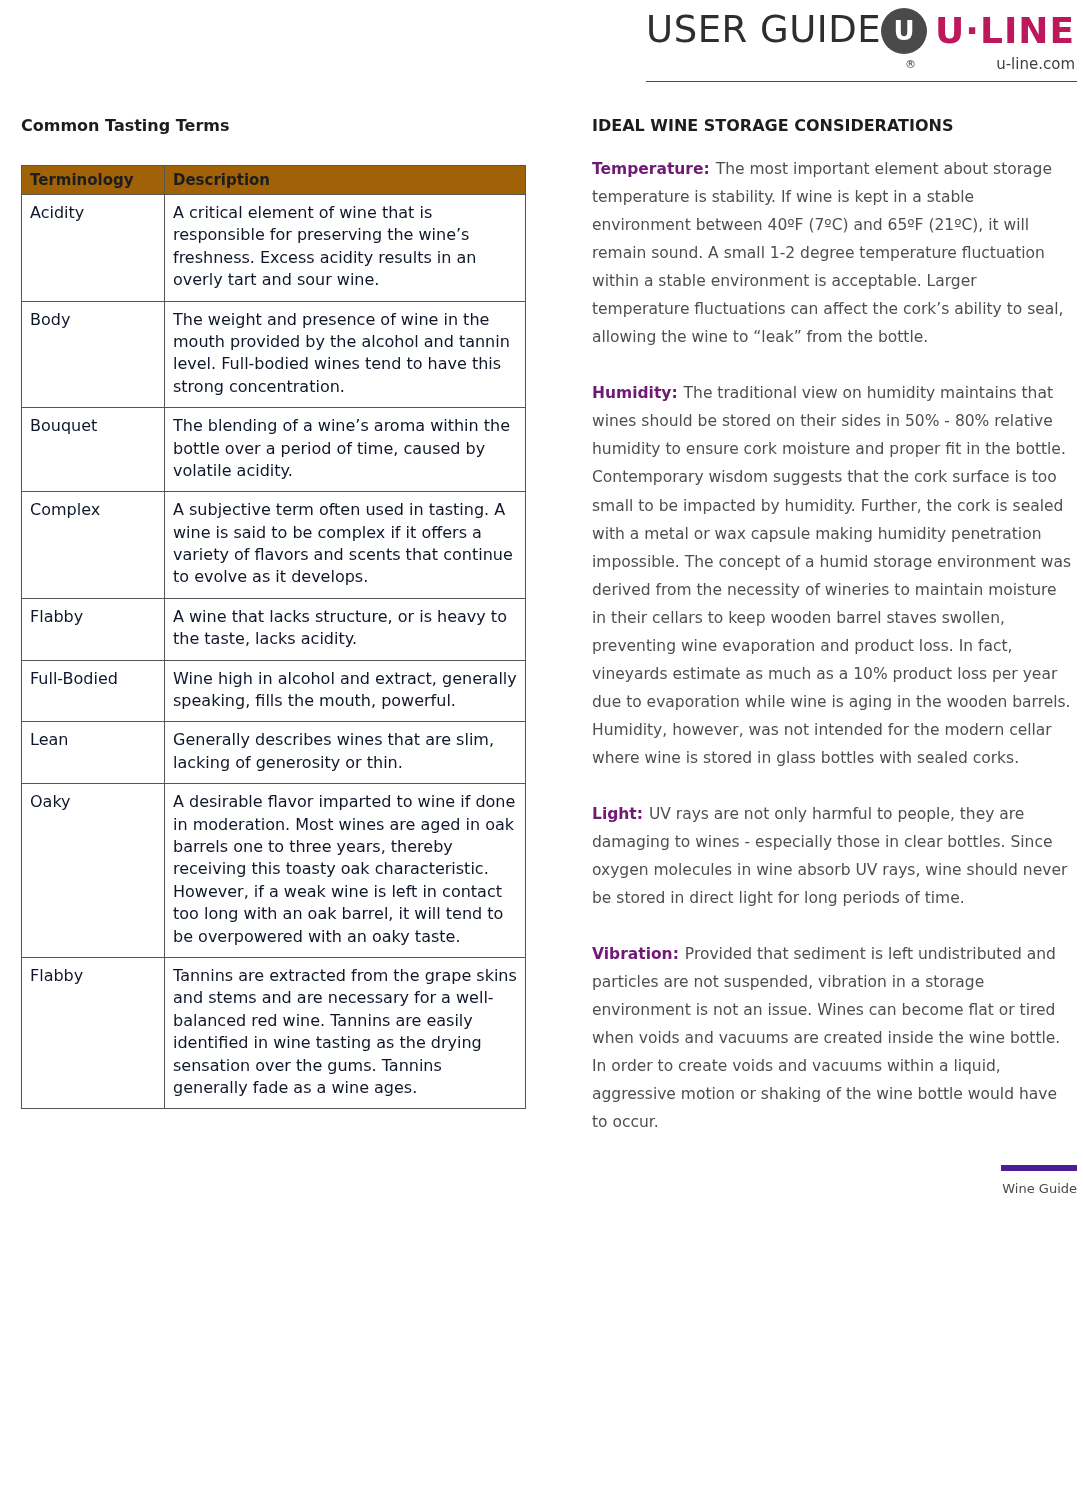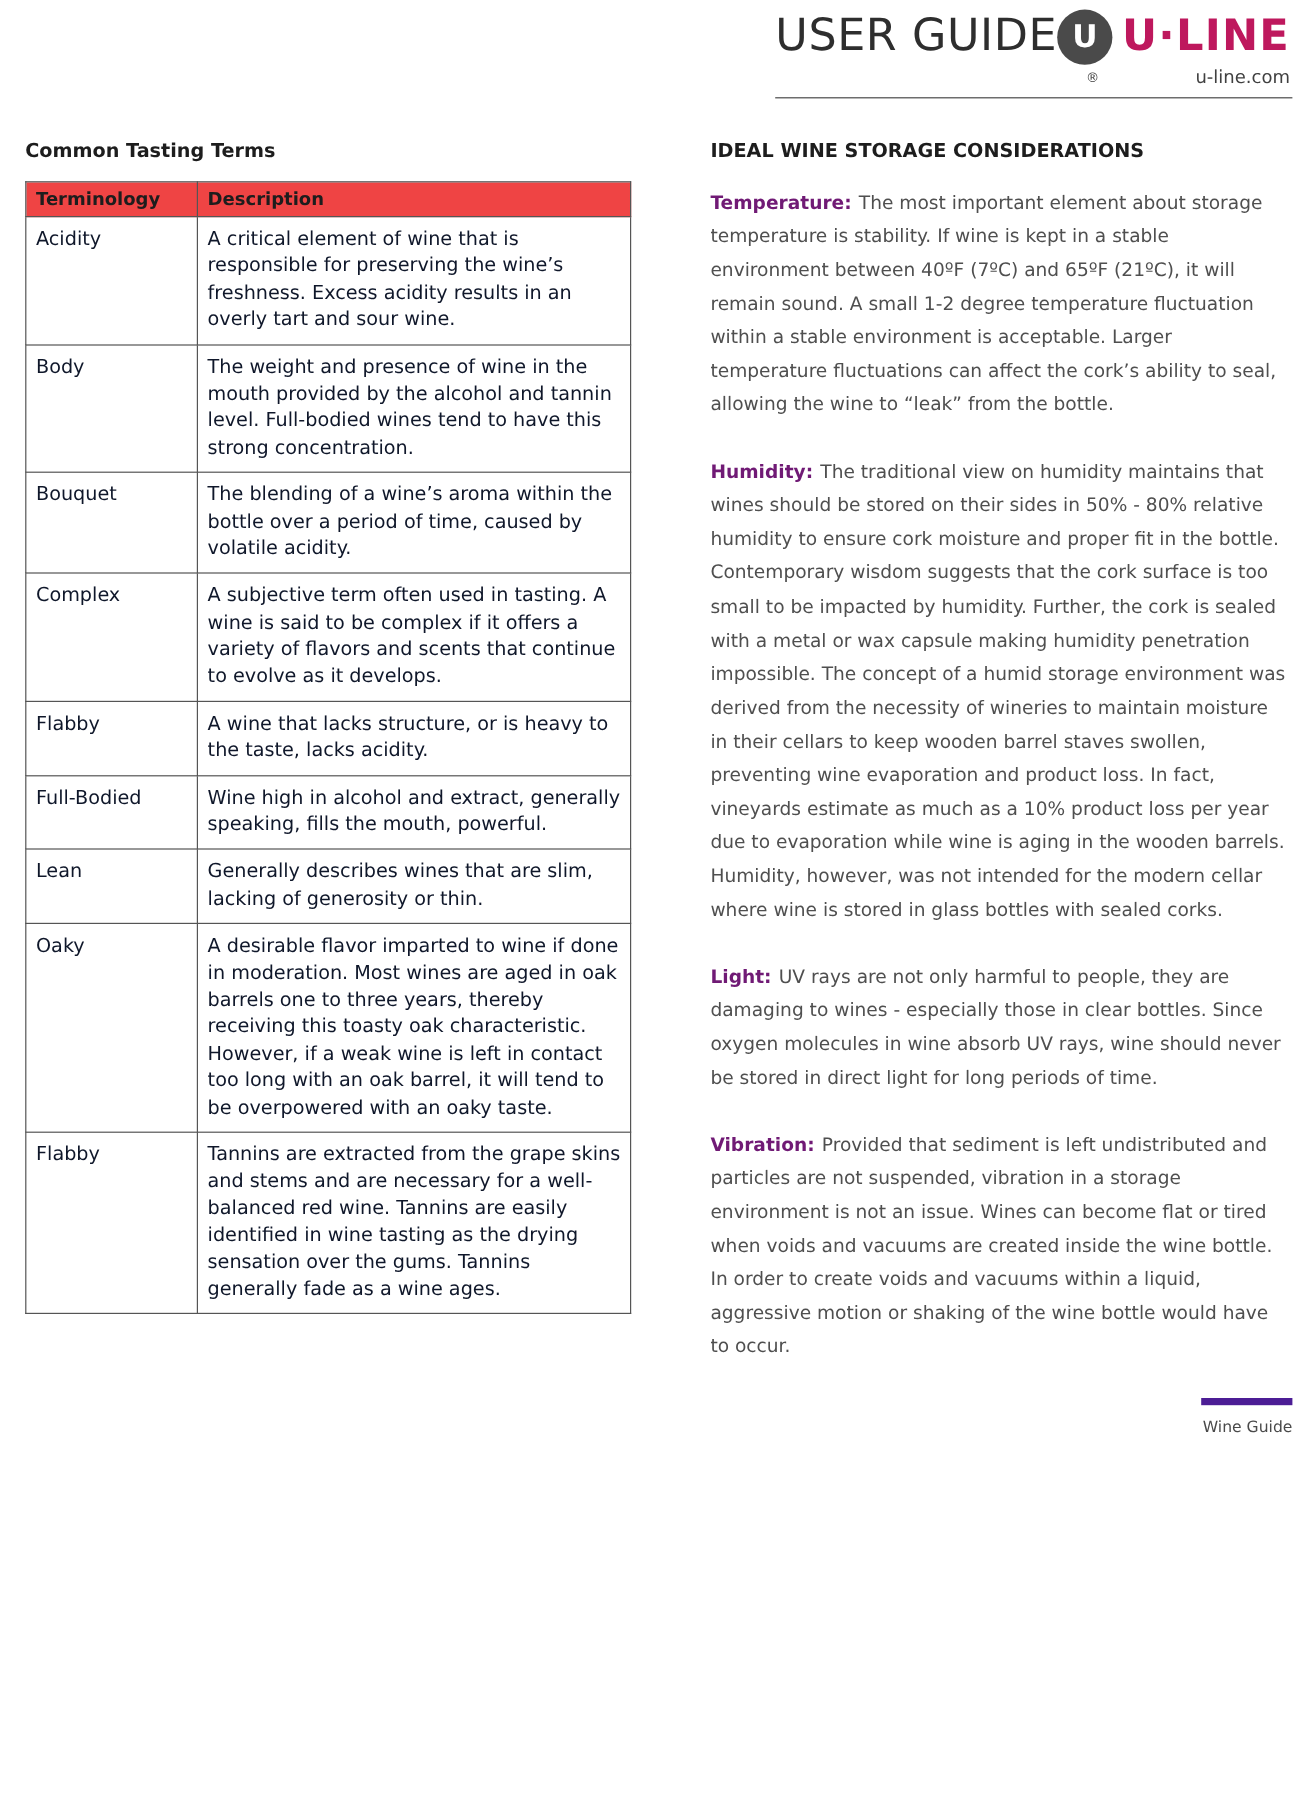--- a/index.html
+++ b/index.html
@@ -72,36 +72,36 @@
     padding-top: 34px;
     flex: 1 1 auto;
   }
   .col-left { width: 505px; flex: 0 0 505px; }
   .col-right { flex: 1 1 auto; padding-right: 2px; }
 
   .section-heading {
     font-size: 16px;
     font-weight: bold;
     color: #1d1d1d;
-    margin-bottom: 16px;
+    margin-bottom: 30px;
   }
   .col-right .section-heading { margin-bottom: 20px; }
 
   
   table.terms {
     border-collapse: collapse;
     width: 100%;
   }
   table.terms th, table.terms td {
     border: 1px solid #555555;
     vertical-align: top;
     text-align: left;
   }
   table.terms th {
-    background: #ef4444;
+    background: #a16207;
     font-size: 15px;
     font-weight: bold;
     color: #1d1d1d;
     padding: 5px 8px;
   }
   table.terms td {
     font-size: 16px;
     color: #0f172a;
     padding: 7px 8px 9px 8px;
     line-height: 1.4;

